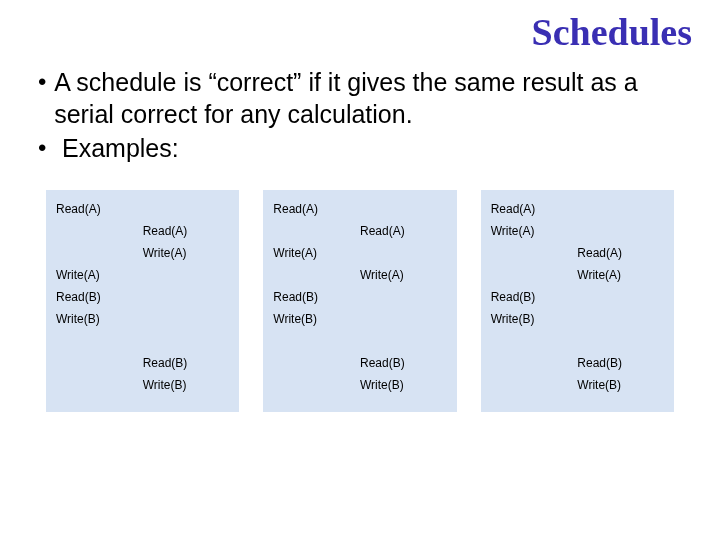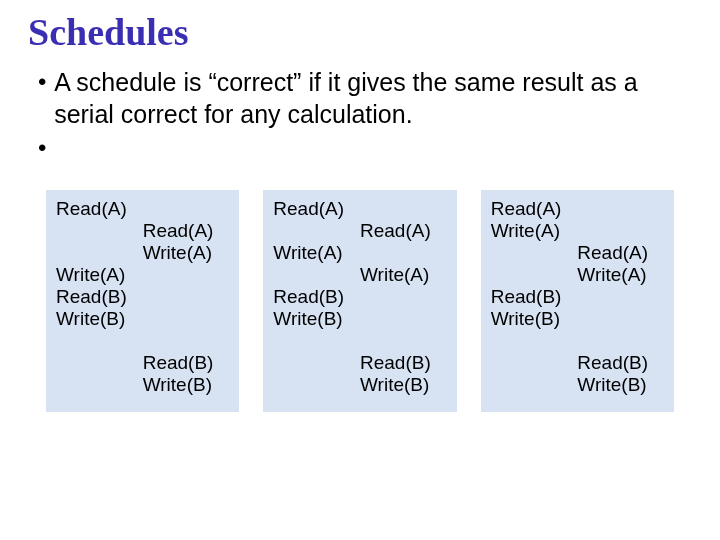--- a/index.html
+++ b/index.html
@@ -2,35 +2,35 @@
 <html><head>
 <meta charset="utf-8">
 <style>
   * { box-sizing: border-box; margin: 0; padding: 0; }
   html, body { width: 720px; height: 540px; background: #fff; font-family: Arial, Helvetica, sans-serif; }
   .slide { width: 720px; height: 540px; position: relative; padding: 6px 28px; }
   .title {
     font-family: "Comic Sans MS", "Comic Sans", cursive;
     color: #3a2fb3;
     font-size: 38px;
-    text-align: left;
+    text-align: right;
     margin-top: 4px;
     margin-bottom: 12px;
   }
   .bullets { margin-left: 8px; margin-bottom: 26px; }
   .bullet-row { display: flex; align-items: flex-start; margin-bottom: 2px; }
   .bullet-dot { width: 26px; font-size: 24px; line-height: 32px; padding-left: 2px; }
   .bullet-text { font-size: 25px; line-height: 32px; color: #000; }
   .panels { display: flex; gap: 24px; margin-left: 18px; margin-right: 18px; }
   .panel {
     background: #d7e3f3;
     flex: 1;
     height: 222px;
     position: relative;
-    font-size: 19px;
+    font-size: 12px;
     line-height: 22px;
     color: #000;
     padding: 8px 10px;
   }
   .cols { display: flex; height: 100%; }
   .col { flex: 1; white-space: pre; }
 </style>
 </head>
 <body>
 
@@ -38,20 +38,21 @@
 
   <h1 class="title">Schedules</h1>
 
   <div class="bullets">
     <div class="bullet-row">
       <div class="bullet-dot">•</div>
       <div class="bullet-text">A schedule is “correct” if it gives the same result as a serial correct for any calculation.</div>
     </div>
     <div class="bullet-row">
       <div class="bullet-dot">•</div>
+      <div class="bullet-text">Examples:</div>
     </div>
   </div>
 
   <div class="panels">
     <div class="panel">
       <div class="cols">
         <div class="col">Read(A)
 
 
 Write(A)

